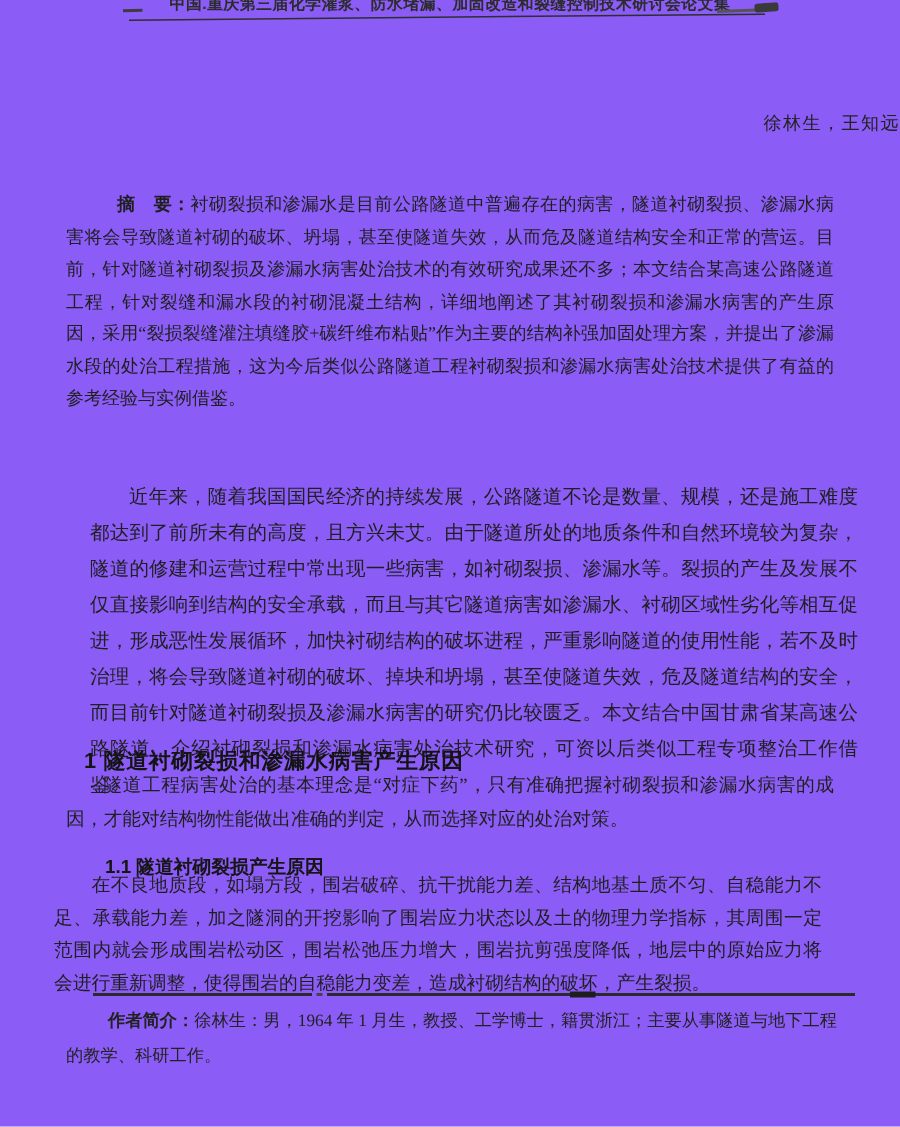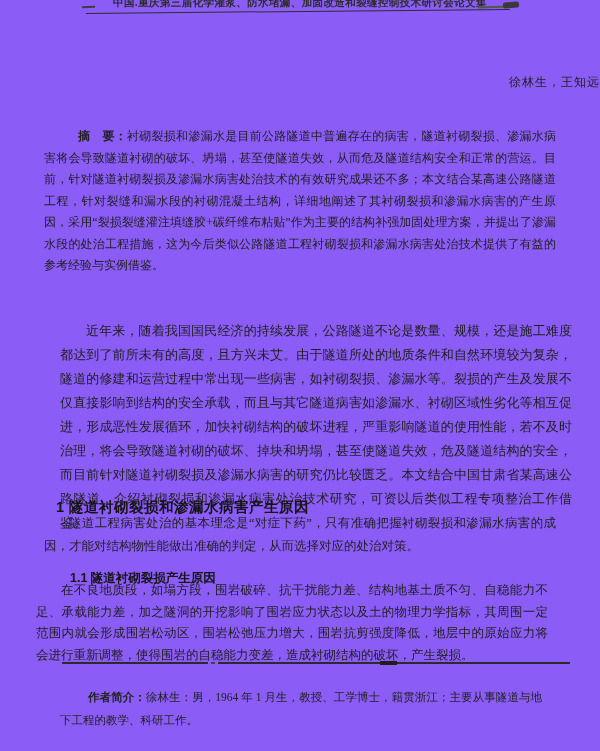--- a/index.html
+++ b/index.html
@@ -96,21 +96,21 @@
   }
   
   .foot-rule-1{position:absolute;top:662px;left:62px;width:146px;height:2px;background:#2b2b2b;}
   .foot-rule-2{position:absolute;top:662px;left:218px;width:352px;height:2px;background:#2b2b2b;}
   .foot-rule-dot{position:absolute;top:662px;left:211px;width:4px;height:2px;background:#444;}
   .foot-rule-blob{position:absolute;top:661px;left:380px;width:17px;height:3.5px;background:#1e1e1e;}
   .footnote{
     position:absolute;top:670px;left:44px;width:514px;
     font-size:11.5px;line-height:22.5px;text-align:justify;color:#222;
   }
-  .footnote p{margin:16px;}
+  .footnote p{margin:0;}
   .fn-indent{text-indent:28px;}
   .fn-small-indent{text-indent:4px;}
 </style>
 </head>
 <body>
 
 <div class="page">
 
   <div class="running-header">中国.重庆第三届化学灌浆、防水堵漏、加固改造和裂缝控制技术研讨会论文集</div>
   <div class="header-rule"></div>

